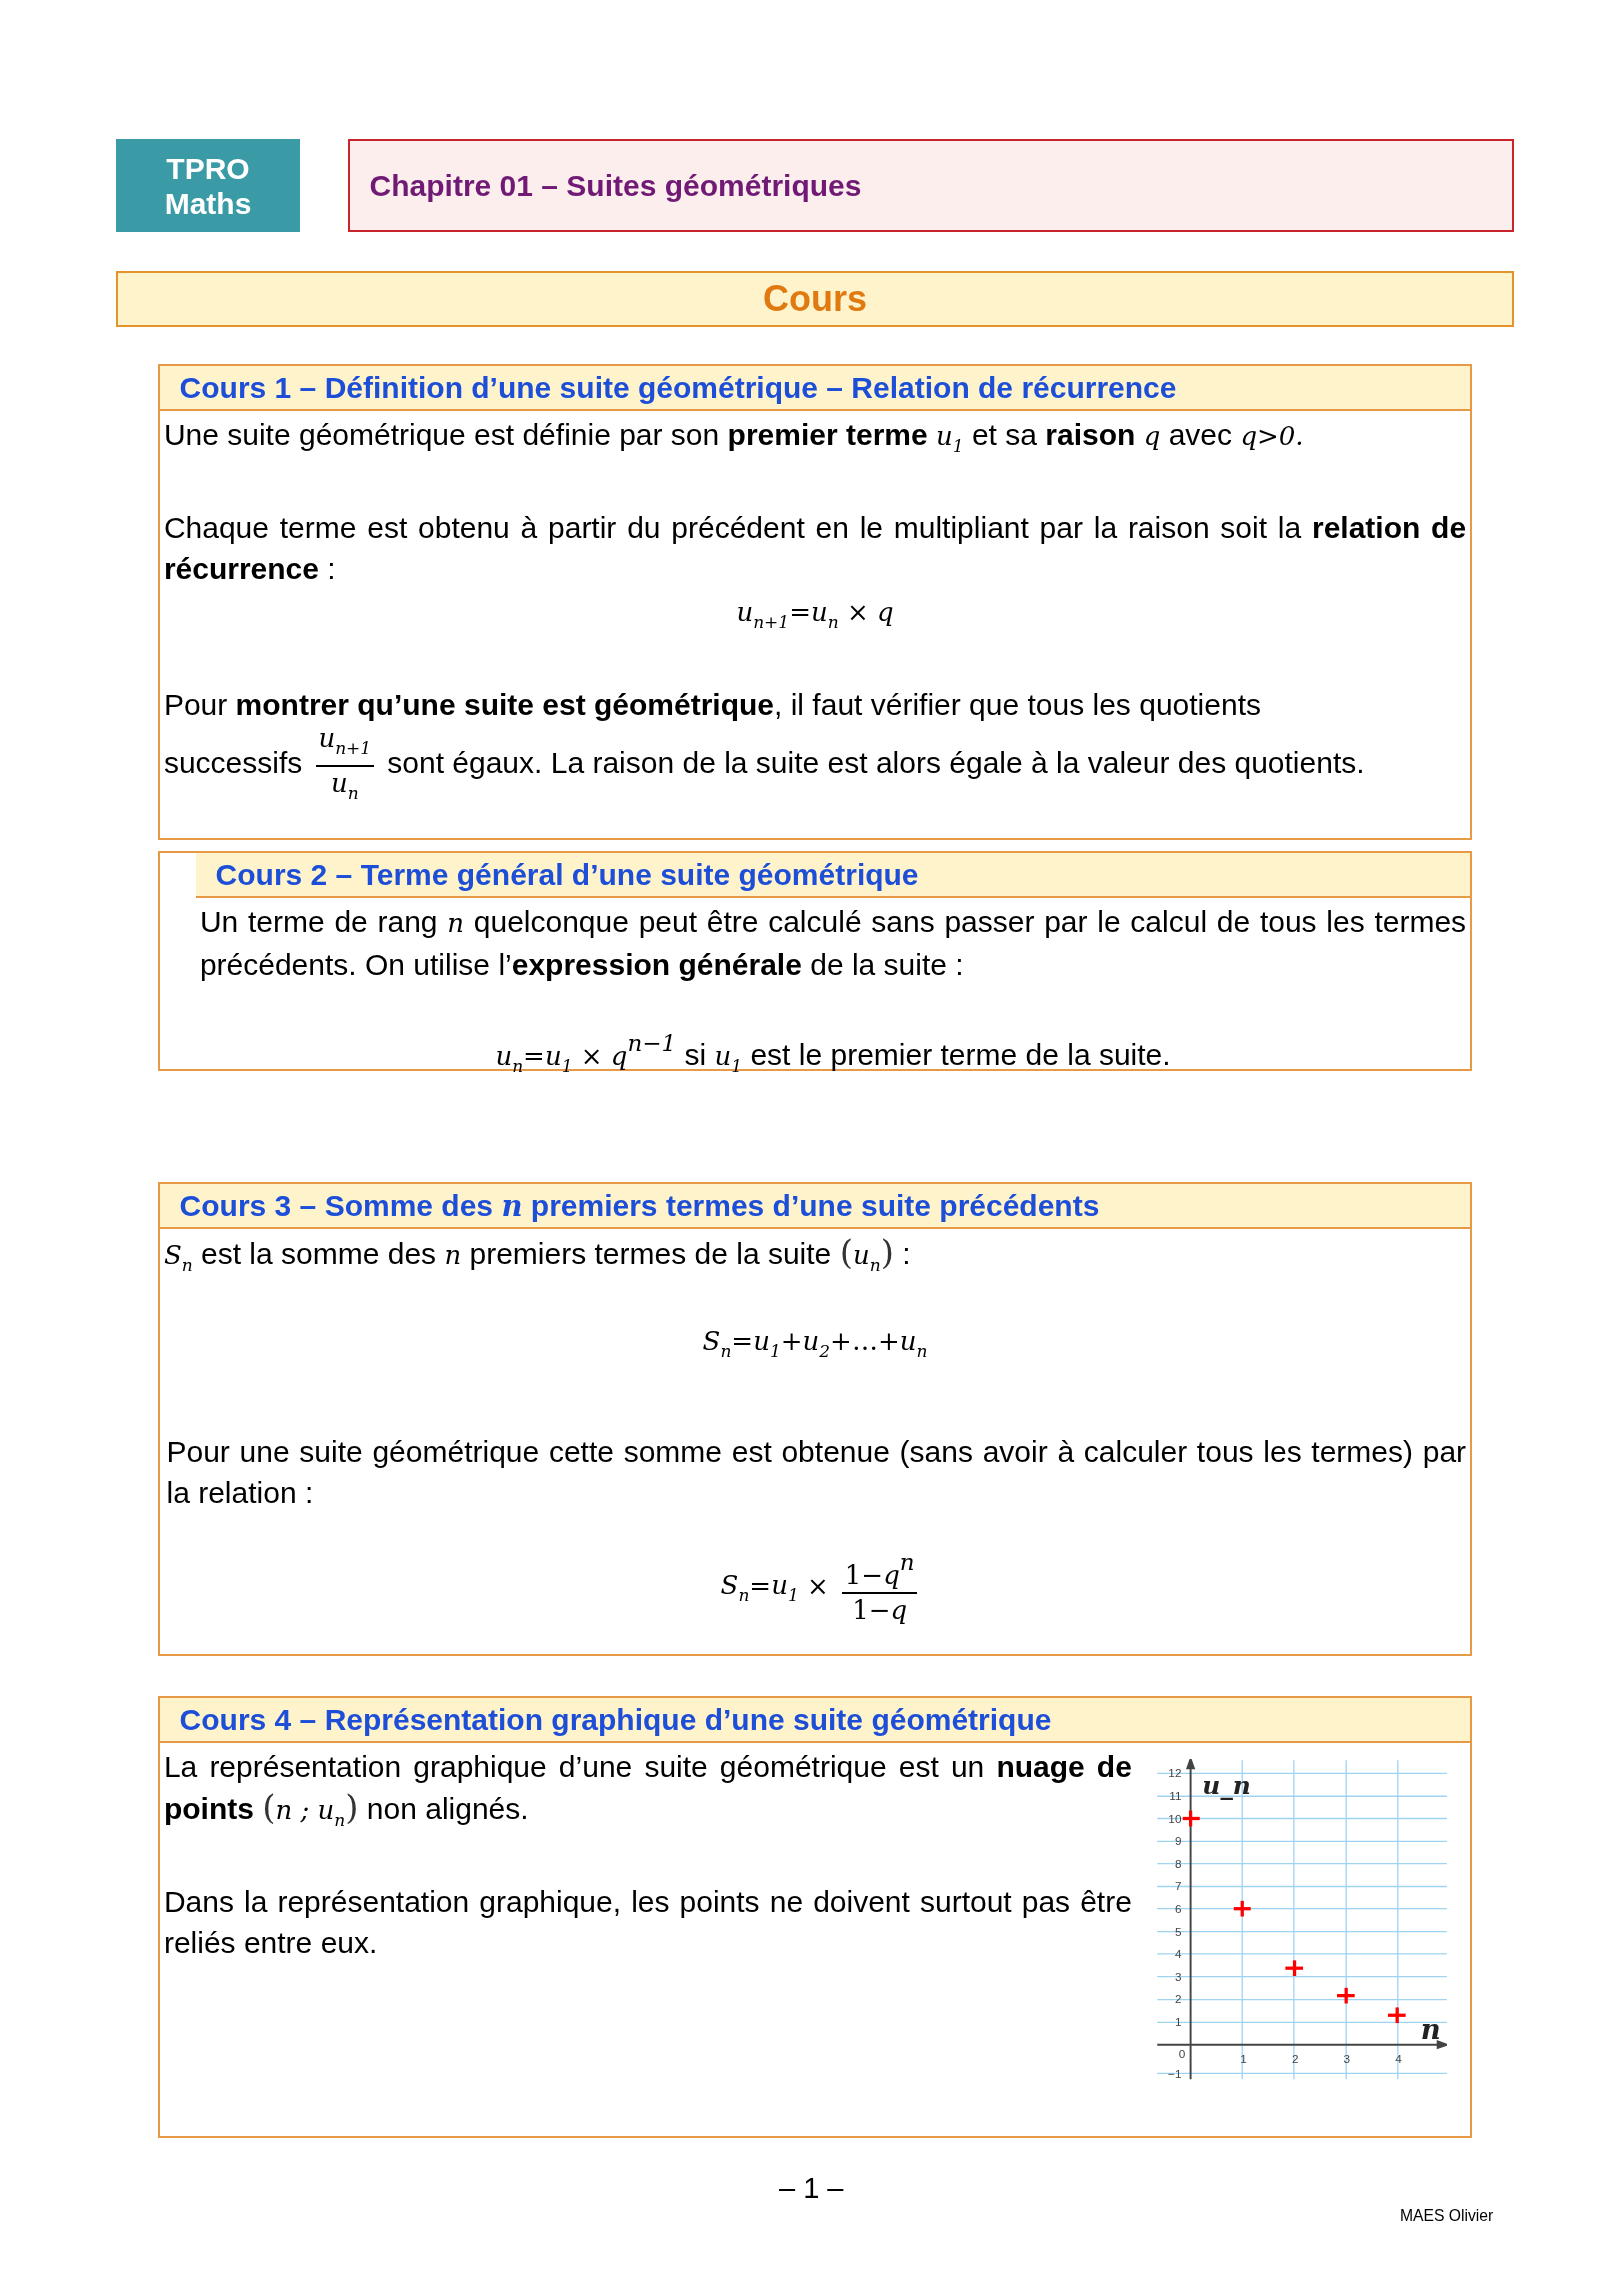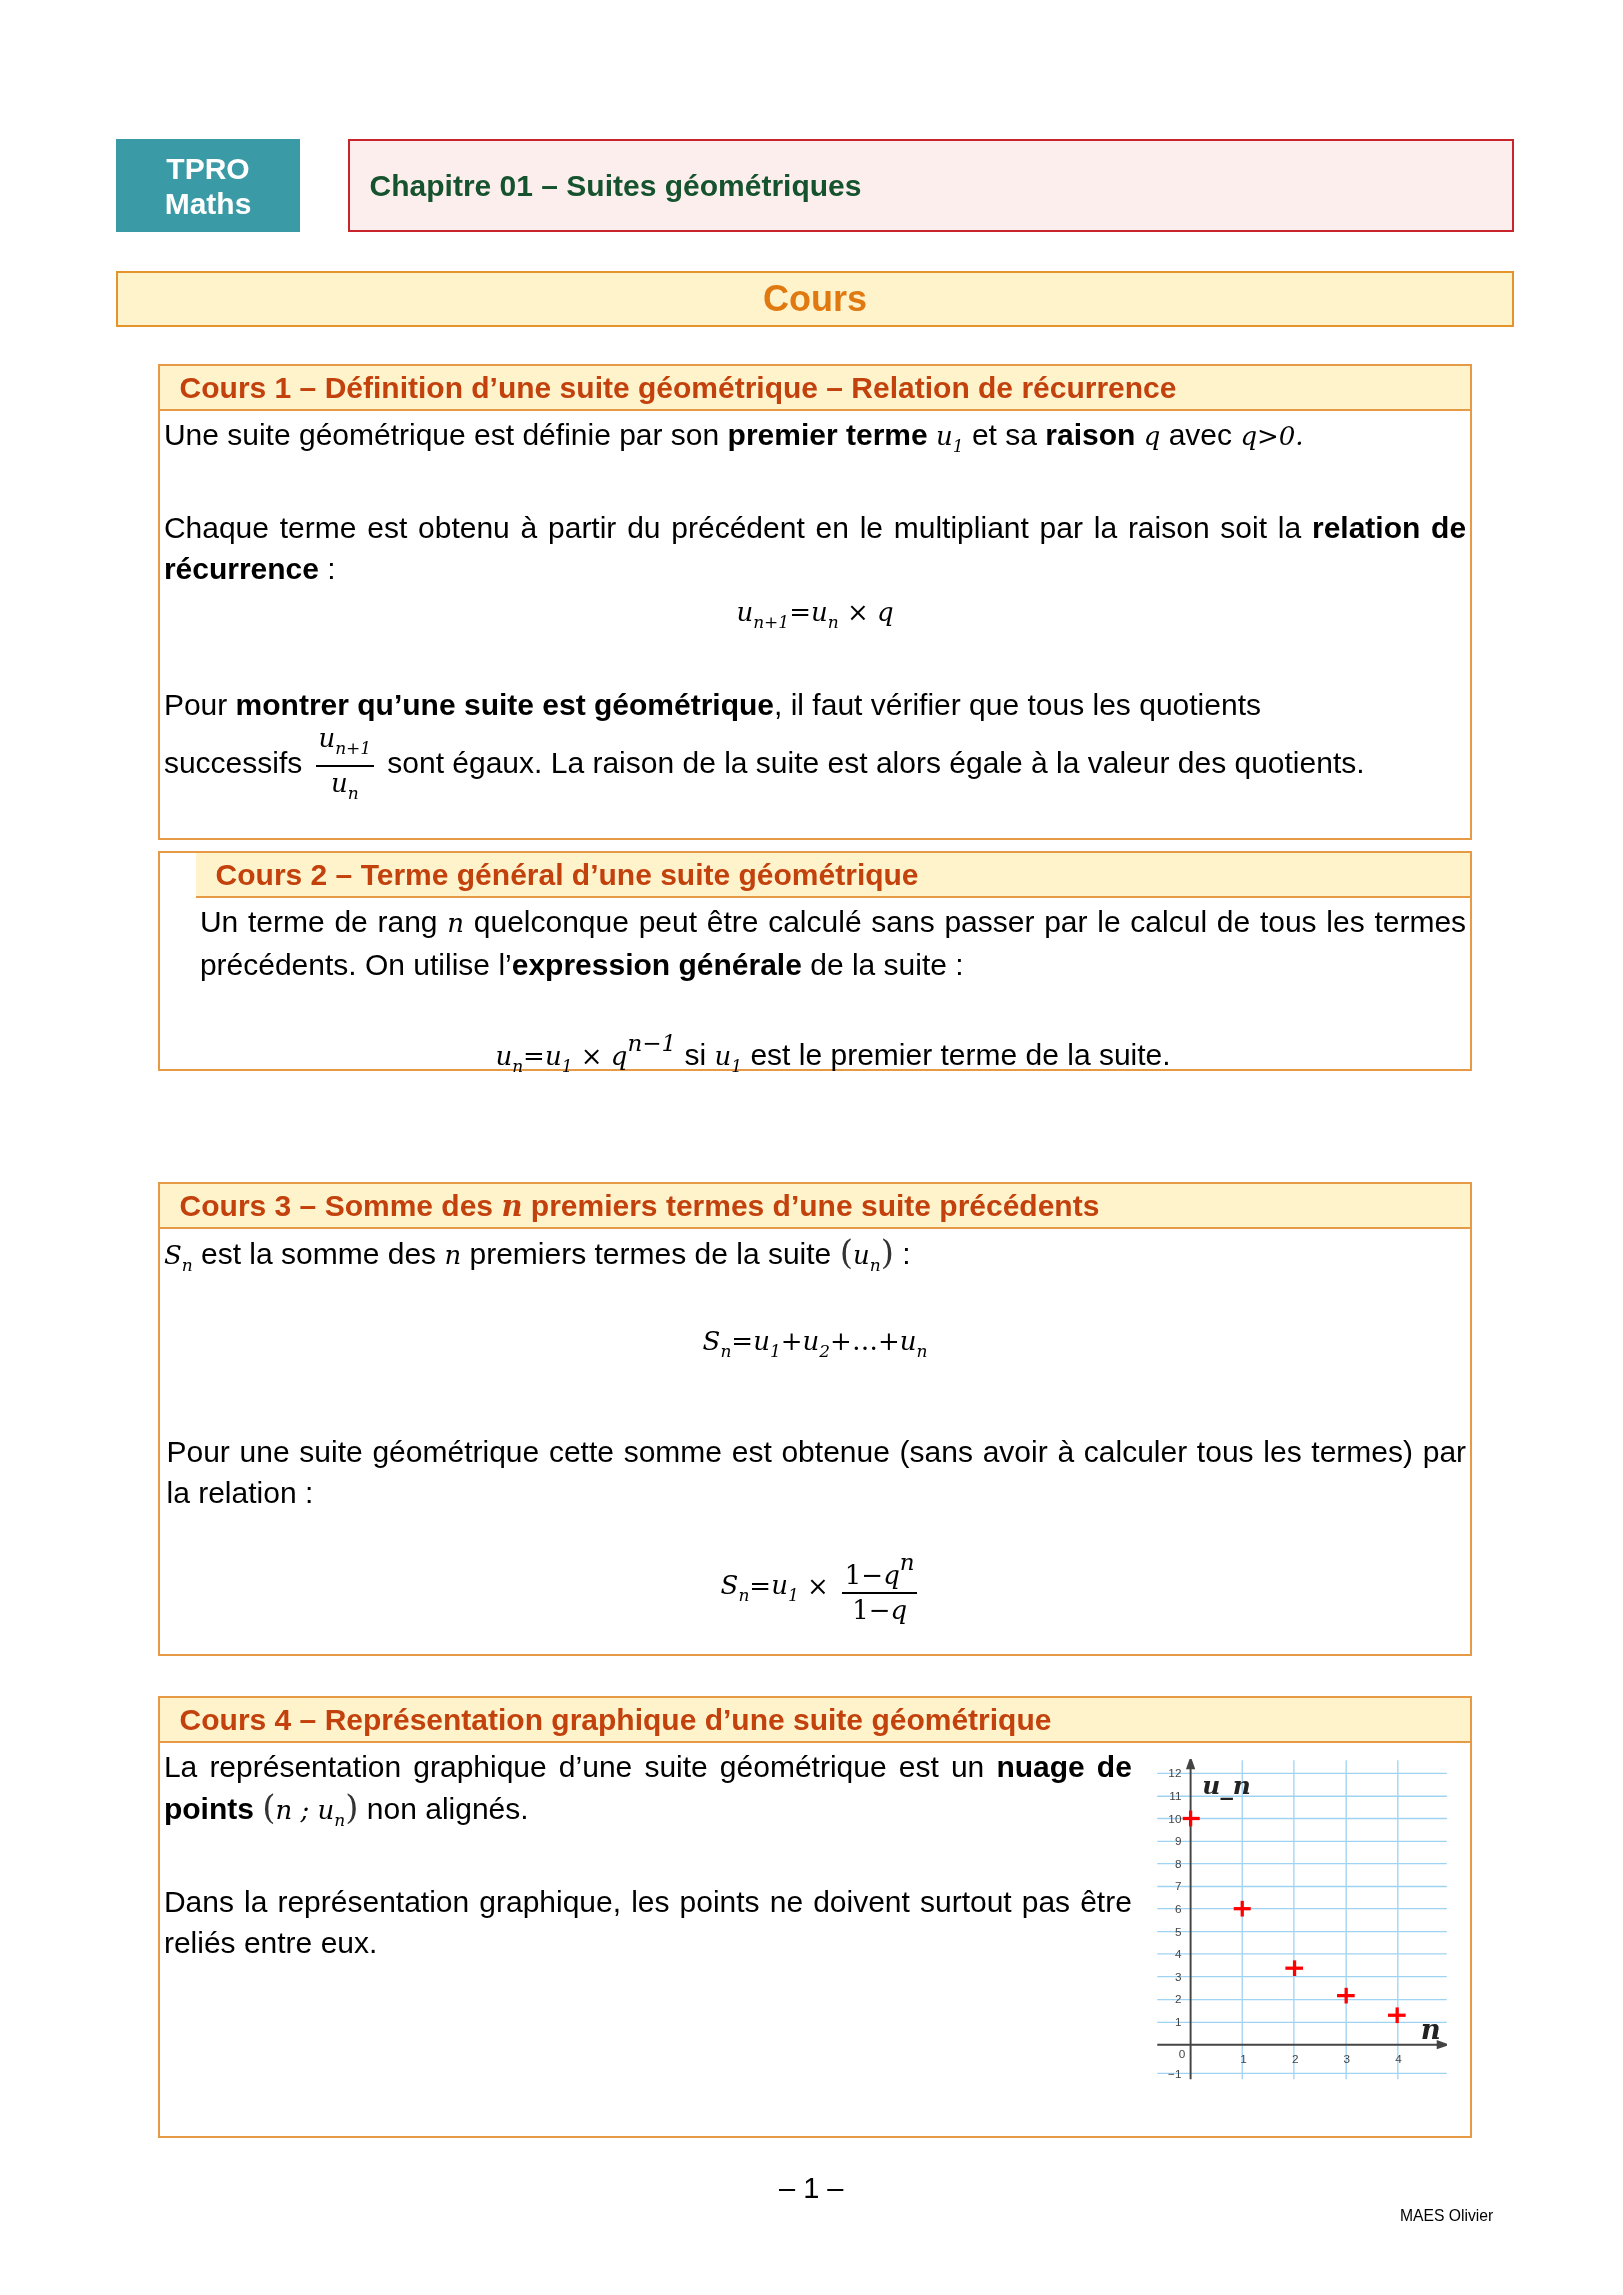--- a/index.html
+++ b/index.html
@@ -4,27 +4,27 @@
 <style>
   html, body { margin: 0; padding: 0; background: #ffffff; }
   body { width: 1623px; height: 2295px; position: relative; overflow: hidden;
          font-family: "Liberation Sans", sans-serif; color: #000; }
   .abs { position: absolute; }
   .tpro { left: 116px; top: 139px; width: 184px; height: 93px; background: #3a9aa5;
           color: #fff; font-weight: bold; font-size: 30px; line-height: 35px;
           display: flex; flex-direction: column; align-items: center; justify-content: center; }
   .chapter { left: 348px; top: 139px; width: 1166px; height: 93px; background: #fdeeee;
              border: 2px solid #c8242c; box-sizing: border-box; display: flex; align-items: center;
-             padding-left: 19.6px; color: #14532d; font-weight: bold; font-size: 30px; }
+             padding-left: 19.6px; color: #701a75; font-weight: bold; font-size: 30px; }
   .cours-banner { left: 116px; top: 271px; width: 1398px; height: 56px; background: #fff3cc;
                   border: 2px solid #e3942a; box-sizing: border-box; display: flex; align-items: center;
                   justify-content: center; color: #e07a10; font-weight: bold; font-size: 36px; }
   .box { position: absolute; left: 158px; width: 1314px; border: 2px solid #e79a45; box-sizing: border-box; background: #fff; }
   .box-head { background: #fff3cc; border-bottom: 2px solid #e79a45; height: 43px; display: flex; align-items: center;
-              padding-left: 19.6px; color: #c2410c; font-weight: bold; font-size: 30px; }
+              padding-left: 19.6px; color: #1d4ed8; font-weight: bold; font-size: 30px; }
   .box-body { padding: 2.6px 3.9px 0 3.9px; font-size: 30px; line-height: 41px; }
   .p { margin: 0; text-align: justify; text-align-last: left; }
   .m { font-family: "DejaVu Serif", serif; font-style: italic; font-size: 26px; }
   .mu { font-family: "DejaVu Serif", serif; font-size: 26px; }
   .sub { font-size: 17px; vertical-align: -6.5px; font-family: "DejaVu Serif", serif; font-style: italic; }
   .subn { font-size: 17px; vertical-align: -6.5px; font-family: "DejaVu Serif", serif; }
   .sup { font-size: 23px; vertical-align: 14.4px; font-family: "DejaVu Serif", serif; font-style: italic; }
   .center { text-align: center; }
   .frac { display: inline-flex; flex-direction: column; align-items: center; vertical-align: middle; line-height: 33px; margin: 0 5.2px; }
   .frac .num { border-bottom: 2px solid #000; padding: 0 2.6px; }

